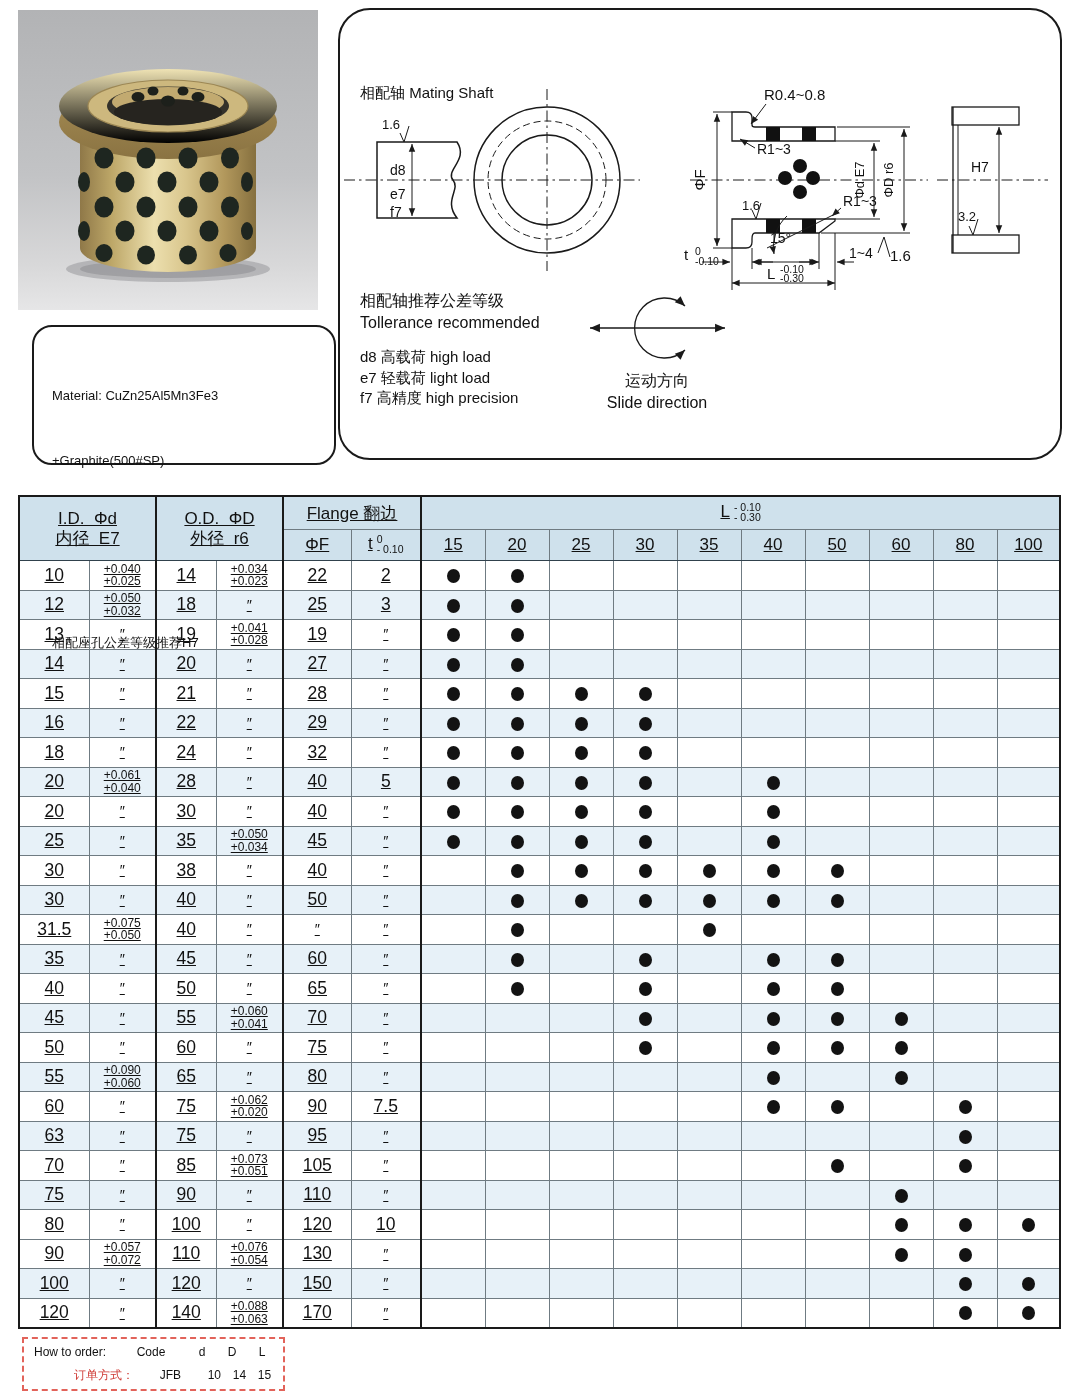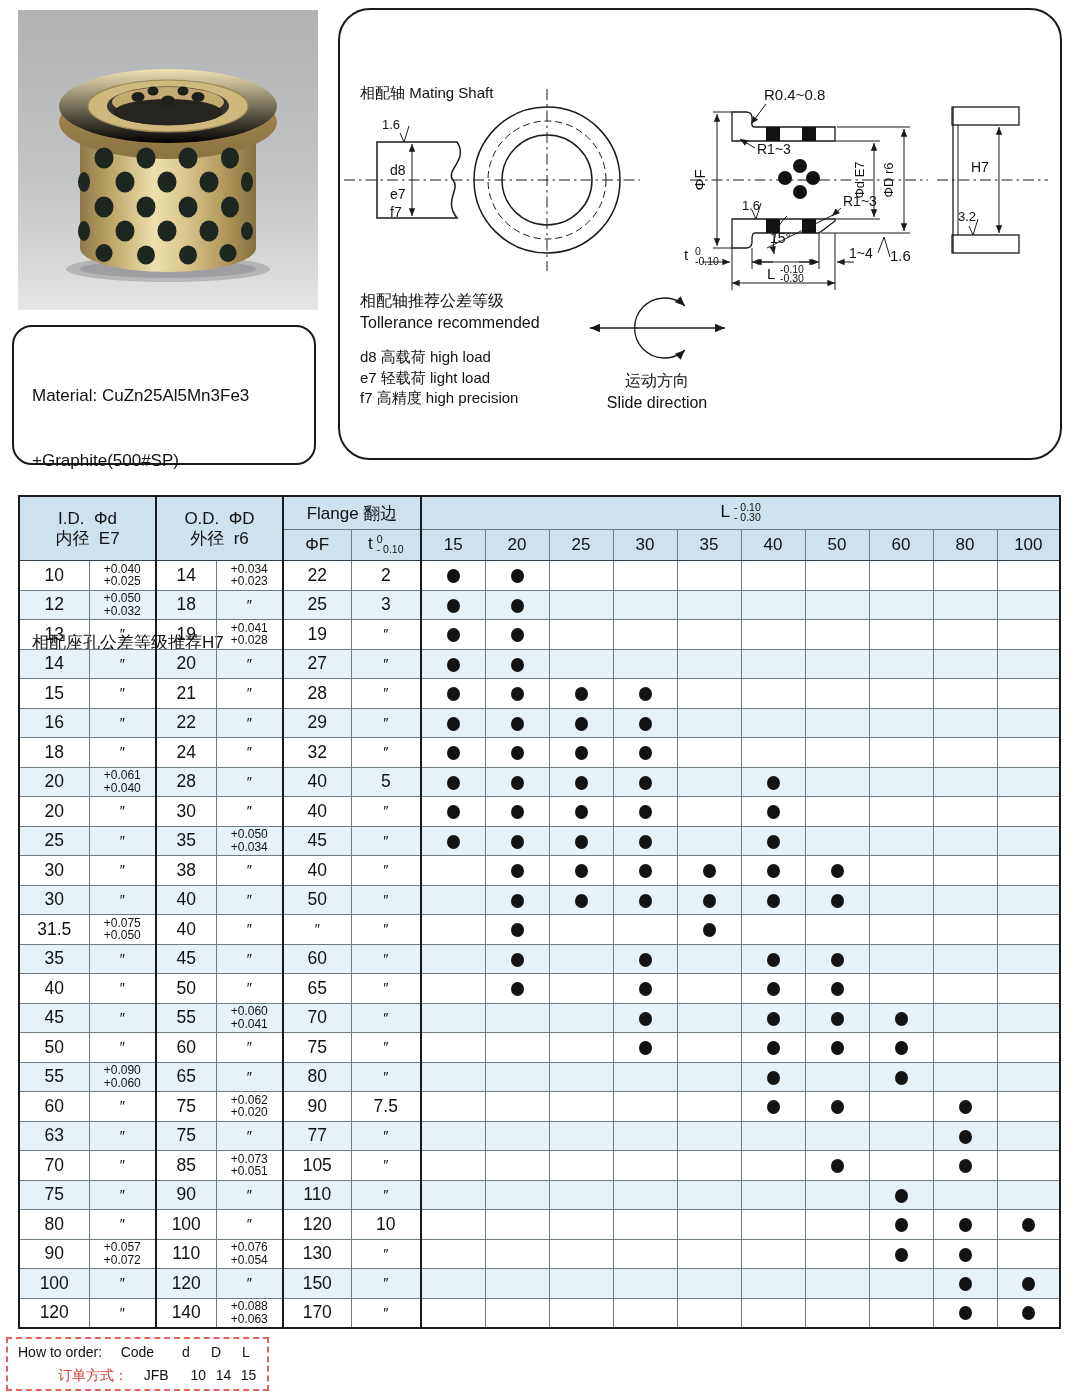--- a/index.html
+++ b/index.html
@@ -3,57 +3,57 @@
 <meta charset="utf-8">
 <style>
   html,body{margin:0;padding:0;background:#fff;}
   body{width:1077px;height:1396px;position:relative;font-family:"Liberation Sans",sans-serif;color:#111;}
   .page{position:absolute;inset:0;background:#fff;}
 
   
   .photo{position:absolute;left:18px;top:10px;width:300px;height:300px;}
 
   
-  .material-box{position:absolute;left:12px;top:325px;width:304px;height:140px;border:2px solid #1a1a1a;
-    border-radius:20px;box-sizing:border-box;padding:15px 10px 0 18px;font-size:17px;line-height:21.5px;white-space:pre-wrap;}
+  .material-box{position:absolute;left:32px;top:325px;width:304px;height:140px;border:2px solid #1a1a1a;
+    border-radius:20px;box-sizing:border-box;padding:15px 10px 0 18px;font-size:13px;line-height:21.5px;white-space:pre-wrap;}
   .material-box .gap{height:10px;}
 
   
   .drawing-panel{position:absolute;left:338px;top:8px;width:724px;height:452px;border:2px solid #1a1a1a;
     border-radius:32px;box-sizing:border-box;overflow:hidden;}
   .draw{display:block;}
   .draw text{fill:#111;stroke:none;}
   .draw .st{stroke:#1a1a1a;stroke-width:1.3;fill:none;}
   .draw .st15{stroke:#1a1a1a;stroke-width:1.5;fill:none;}
   .draw .thin{stroke:#1a1a1a;stroke-width:1;fill:none;}
   .draw .dash{stroke:#1a1a1a;stroke-width:1;fill:none;stroke-dasharray:11,4,2.5,4;}
   .draw .dash2{stroke:#1a1a1a;stroke-width:1;fill:none;stroke-dasharray:7,4;}
   .t10{font-size:10.5px;} .t13{font-size:13px;} .t14{font-size:14px;} .t15{font-size:15px;} .t16{font-size:16px;}
 
   
   table.spec{position:absolute;left:18px;top:495px;width:1041px;border-collapse:collapse;table-layout:fixed;
-    border:2.5px solid #1a1a1a;}
+    border:2.5px solid #1a1a1a;text-decoration:underline;}
   table.spec th,table.spec td{border:1px solid #6f7b82;padding:0;text-align:center;vertical-align:middle;font-weight:normal;}
   table.spec thead th{background:#cfe1ec;font-size:17px;}
   table.spec .h1 th{height:32px;} table.spec .h2 th{height:30px;}
   .grp div{line-height:20px;white-space:pre;}
   .bL{border-left:2px solid #1a1a1a !important;}
   .hdrB{border-bottom:1.5px solid #30414c !important;}
   .stack{display:inline-flex;flex-direction:column;align-items:flex-start;font-size:10.5px;line-height:10.5px;
     margin-left:4px;vertical-align:middle;transform:translateY(-1px);}
   table.spec tbody tr{height:29.5px;}
   table.spec tbody tr.alt{background:#e7f1f8;}
   td.c-val{font-size:17.5px;}
   td.tol div{font-size:12px;line-height:12.5px;}
   td.ditto{font-size:14.5px;}
   .dot{display:inline-block;width:13px;height:14px;border-radius:50%;background:#131313;vertical-align:middle;}
 
   
-  .order-box{position:absolute;left:6px;top:1337px;width:263px;height:54px;border:2px dashed #e2635a;
-    box-sizing:border-box;display:flex;flex-direction:column;justify-content:center;padding:2px 6px 2px 10px;font-size:14px;}
+  .order-box{position:absolute;left:22px;top:1337px;width:263px;height:54px;border:2px dashed #e2635a;
+    box-sizing:border-box;display:flex;flex-direction:column;justify-content:center;padding:2px 6px 2px 10px;font-size:12px;}
   .order-row{display:flex;line-height:23px;}
   .oc-label{width:106px;white-space:nowrap;}
   .oc-code{width:52px;}
   .oc-v{width:31px;text-align:center;}
   .red{color:#cf3b35;margin-left:40px;}
 </style>
 </head>
 <body>
 
 <div class="page">
@@ -688,21 +688,21 @@
           <td><span class="dot"></span></td>
           <td></td>
           <td><span class="dot"></span></td>
           <td></td>
         </tr>
         <tr class="alt">
           <td class="c-val">63</td>
           <td class="ditto">″</td>
           <td class="c-val bL">75</td>
           <td class="ditto">″</td>
-          <td class="c-val bL">77</td>
+          <td class="c-val bL">95</td>
           <td class="c-val ditto">″</td>
           <td class="bL"></td>
           <td></td>
           <td></td>
           <td></td>
           <td></td>
           <td></td>
           <td></td>
           <td></td>
           <td><span class="dot"></span></td>

